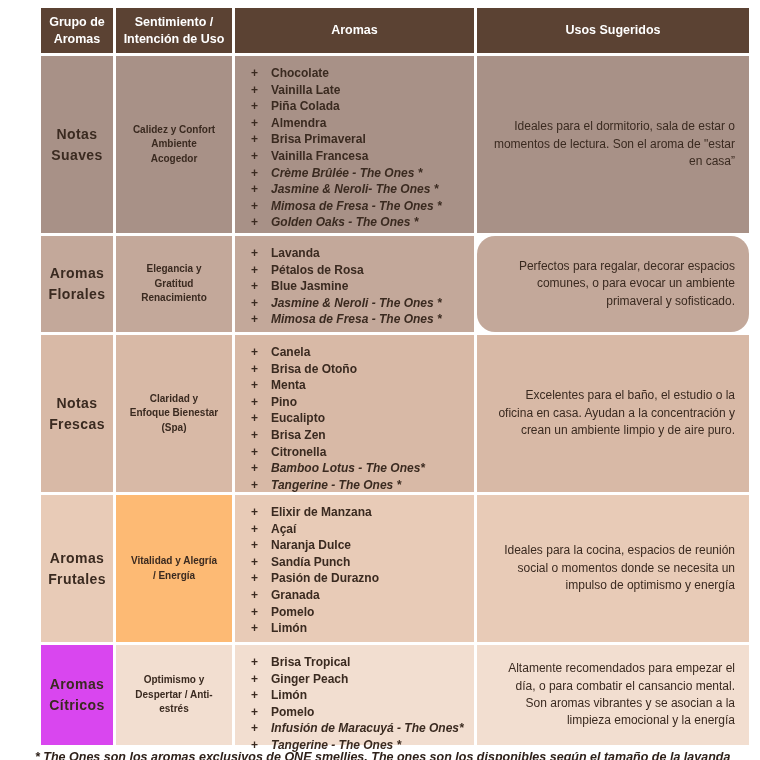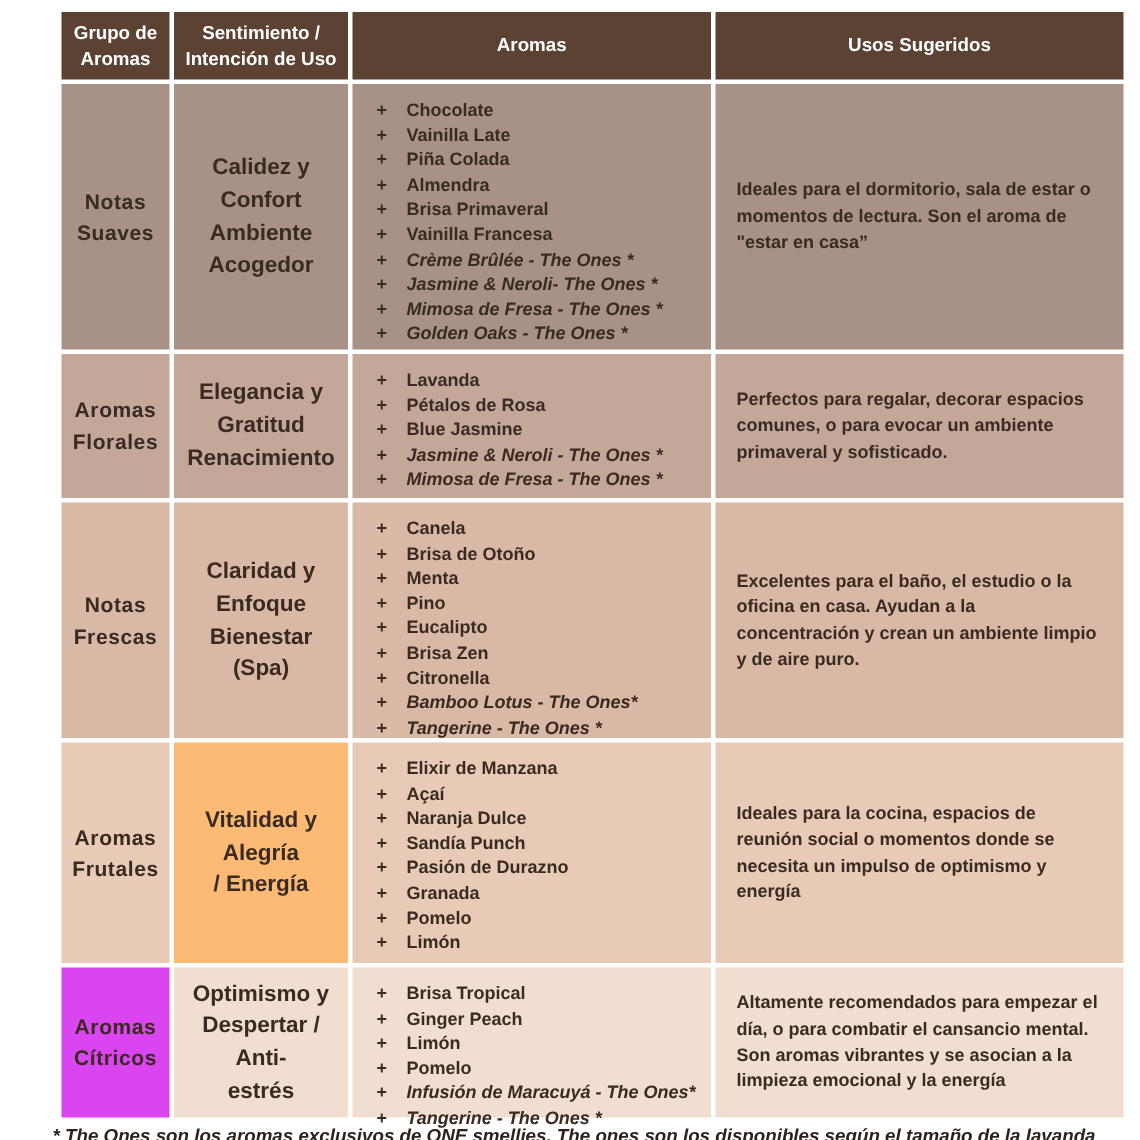--- a/index.html
+++ b/index.html
@@ -47,21 +47,21 @@
   .cell.c-group {
     font-weight: bold;
     font-size: 14px;
     text-align: center;
     letter-spacing: 0.4px;
     line-height: 1.5;
     padding: 4px;
   }
   .cell.c-sent {
     font-weight: bold;
-    font-size: 15px;
+    font-size: 10px;
     text-align: center;
     line-height: 1.45;
     white-space: pre-line;
     padding: 4px 8px;
   }
   .cell.c-aromas {
     align-items: flex-start;
     justify-content: flex-start;
     padding: 9px 8px 8px 14px;
   }
@@ -80,22 +80,22 @@
     width: 20px;
     flex: 0 0 20px;
     text-align: left;
     padding-left: 2px;
   }
   .cell.c-aromas li.exclusive .txt {
     font-style: italic;
   }
   .cell.c-uses {
     justify-content: flex-start;
-    text-align: left;
-    font-weight: bold;
+    text-align: right;
+    font-weight: normal;
     font-size: 12px;
     line-height: 1.45;
     padding: 6px 14px;
   }
   .footnote {
     position: absolute;
     left: 35px;
     top: 750px;
     width: 705px;
     font-weight: bold;
@@ -185,21 +185,21 @@
           <li class="exclusive">
             <span class="plus">+</span>
             <span class="txt">Jasmine &amp; Neroli - The Ones *</span>
           </li>
           <li class="exclusive">
             <span class="plus">+</span>
             <span class="txt">Mimosa de Fresa - The Ones *</span>
           </li>
         </ul>
       </div>
-      <div class="cell c-uses" style="background: rgb(195, 168, 154);">Perfectos para regalar, decorar espacios comunes, o para evocar un ambiente primaveral y sofisticado.</div>
+      <div class="cell c-uses" style="background: rgb(195, 168, 154); border-radius: 18px;">Perfectos para regalar, decorar espacios comunes, o para evocar un ambiente primaveral y sofisticado.</div>
       <div class="cell c-group" style="background: rgb(216, 185, 166);">Notas Frescas</div>
       <div class="cell c-sent" style="background: rgb(216, 185, 166);">Claridad y
 Enfoque  Bienestar
 (Spa)</div>
       <div class="cell c-aromas" style="background: rgb(216, 185, 166);">
         <ul>
           <li>
             <span class="plus">+</span>
             <span class="txt">Canela</span>
           </li>

